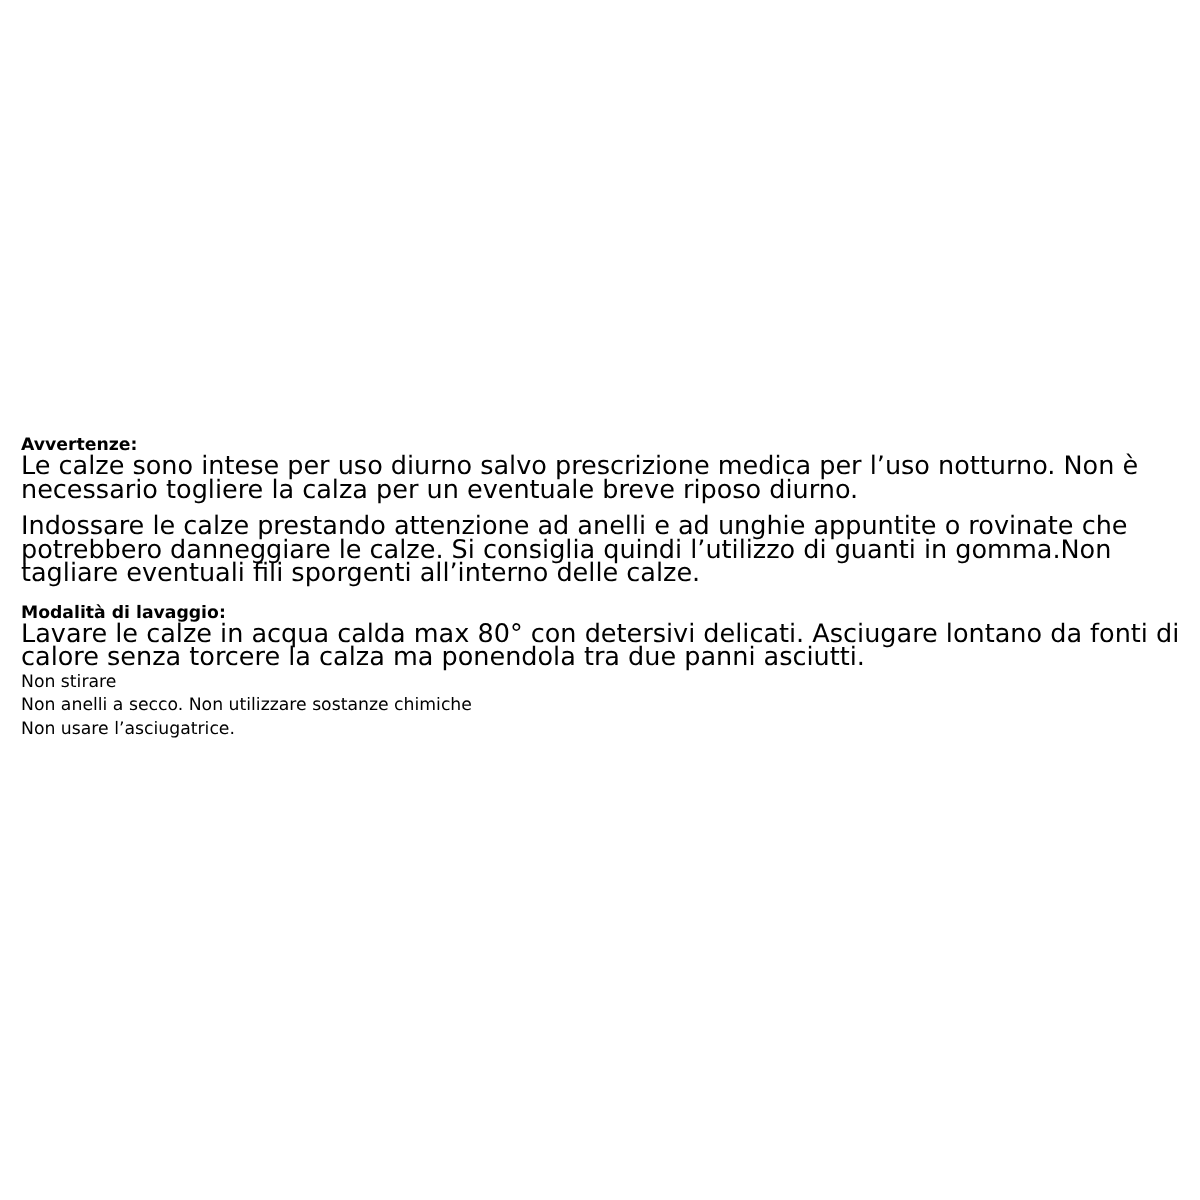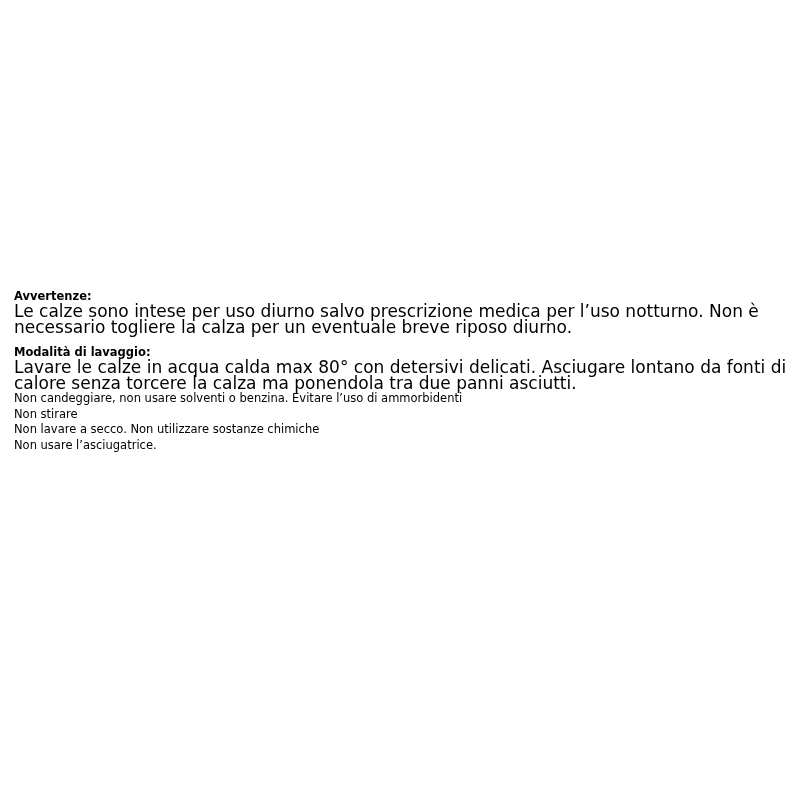--- a/index.html
+++ b/index.html
@@ -62,25 +62,25 @@
 
 <div class="page">
   <div class="content">
 
     <div class="section">
       <p class="heading">Avvertenze:</p>
       <p class="body-text">Le calze sono intese per uso diurno salvo prescrizione medica per l’uso notturno. Non è necessario togliere la calza per un eventuale breve riposo diurno.</p>
     </div>
 
     <div class="section gap-before-heading">
+      <p class="body-text">Indossare le calze prestando attenzione ad anelli e ad unghie appuntite o rovinate che potrebbero danneggiare le calze. Si consiglia quindi l’utilizzo di guanti in gomma.Non tagliare eventuali fili sporgenti all’interno delle calze.</p>
     </div>
 
     <div class="section gap-before-heading">
       <p class="heading">Modalità di lavaggio:</p>
       <p class="body-text">Lavare le calze in acqua calda max 80° con detersivi delicati. Asciugare lontano da fonti di calore senza torcere la calza ma ponendola tra due panni asciutti.</p>
-      <p class="tight-line">Non candeggiare, non usare solventi o benzina. Evitare l’uso di ammorbidenti</p>
       <p class="tight-line">Non stirare</p>
-      <p class="tight-line">Non lavare a secco. Non utilizzare sostanze chimiche</p>
+      <p class="tight-line">Non anelli a secco. Non utilizzare sostanze chimiche</p>
       <p class="tight-line">Non usare l’asciugatrice.</p>
     </div>
 
   </div>
 </div>
 
 </body></html>

